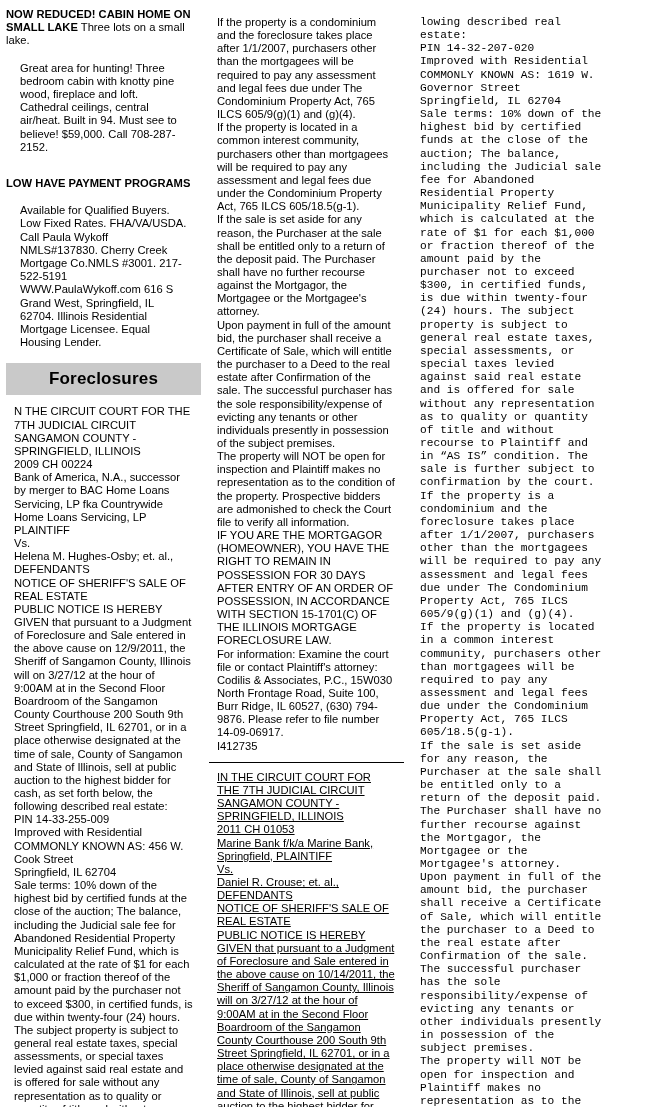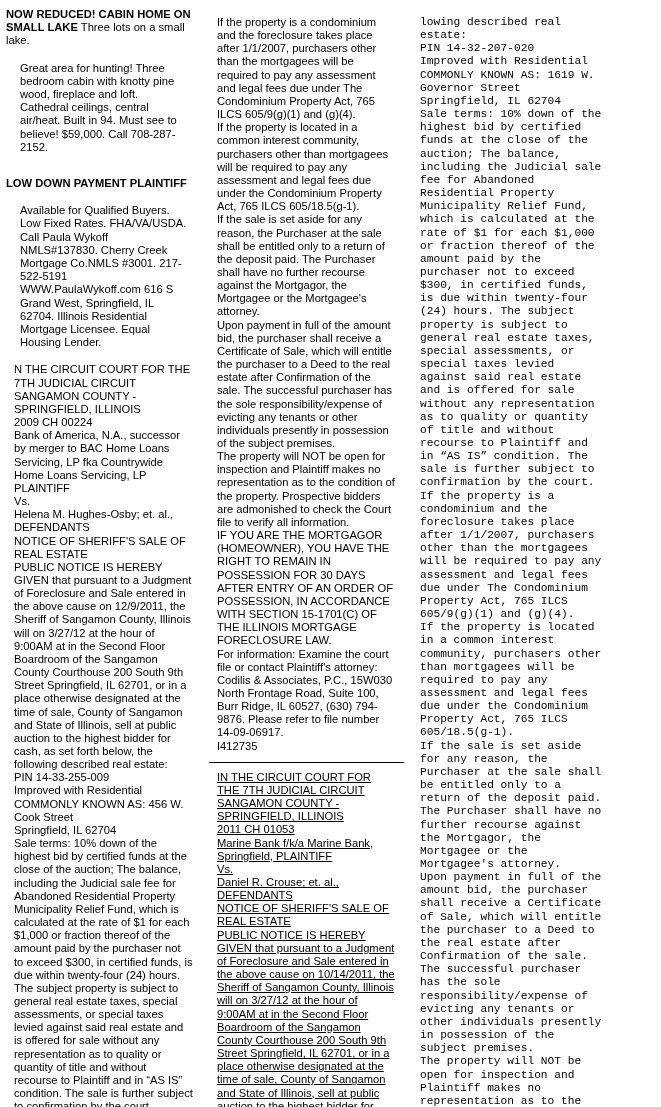--- a/index.html
+++ b/index.html
@@ -85,23 +85,24 @@
 
 <div class="page">
   <div class="columns">
 
     <div class="col">
       <div class="ad-title"><span>NOW REDUCED! CABIN HOME ON SMALL LAKE</span><span class="reg"> Three lots on a small lake.</span></div>
       <p class="body-text">Great area for hunting! Three bedroom cabin with knotty pine wood, fireplace and loft. Cathedral ceilings, central air/heat. Built in 94. Must see to believe! $59,000. Call 708-287-2152.</p>
 
       <div class="spacer-sm"></div>
 
-      <div class="ad-title"><span>LOW DOWN PAYMENT PLAINTIFF</span><span class="reg"></span></div>
+      <div class="ad-title"><span>LOW HAVE PAYMENT PROGRAMS</span><span class="reg"></span></div>
       <p class="body-text">Available for Qualified Buyers. Low Fixed Rates. FHA/VA/USDA. Call Paula Wykoff NMLS#137830. Cherry Creek Mortgage Co.NMLS #3001. 217-522-5191 WWW.PaulaWykoff.com 616 S Grand West, Springfield, IL 62704. Illinois Residential Mortgage Licensee. Equal Housing Lender.</p>
 
+      <div class="section-header">Foreclosures</div>
 
       <p class="legal" style="white-space: pre-line;">N THE CIRCUIT COURT FOR THE 7TH JUDICIAL CIRCUIT
 SANGAMON COUNTY - SPRINGFIELD, ILLINOIS
 2009 CH 00224
 Bank of America, N.A., successor by merger to BAC Home Loans Servicing, LP fka Countrywide Home Loans Servicing, LP
 PLAINTIFF
 Vs.
 Helena M. Hughes-Osby; et. al., DEFENDANTS
 NOTICE OF SHERIFF'S SALE OF REAL ESTATE
 PUBLIC NOTICE IS HEREBY GIVEN that pursuant to a Judgment of Foreclosure and Sale entered in the above cause on 12/9/2011, the Sheriff of Sangamon County, Illinois will on 3/27/12 at the hour of 9:00AM at in the Second Floor Boardroom of the Sangamon County Courthouse 200 South 9th Street Springfield, IL 62701, or in a place otherwise designated at the time of sale, County of Sangamon and State of Illinois, sell at public auction to the highest bidder for cash, as set forth below, the following described real estate:

